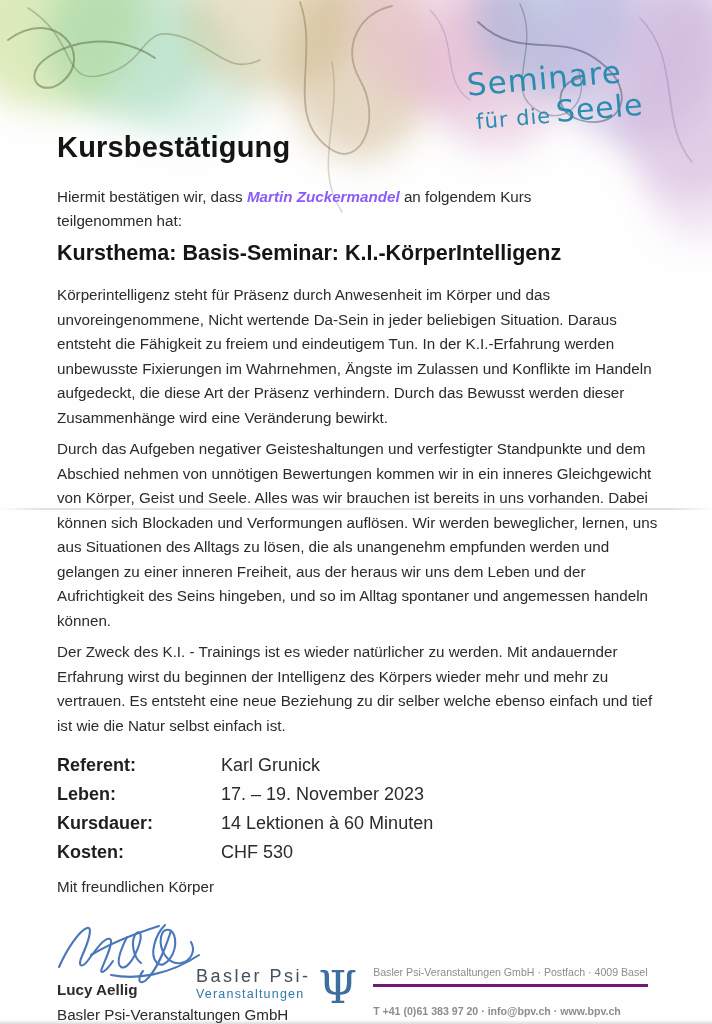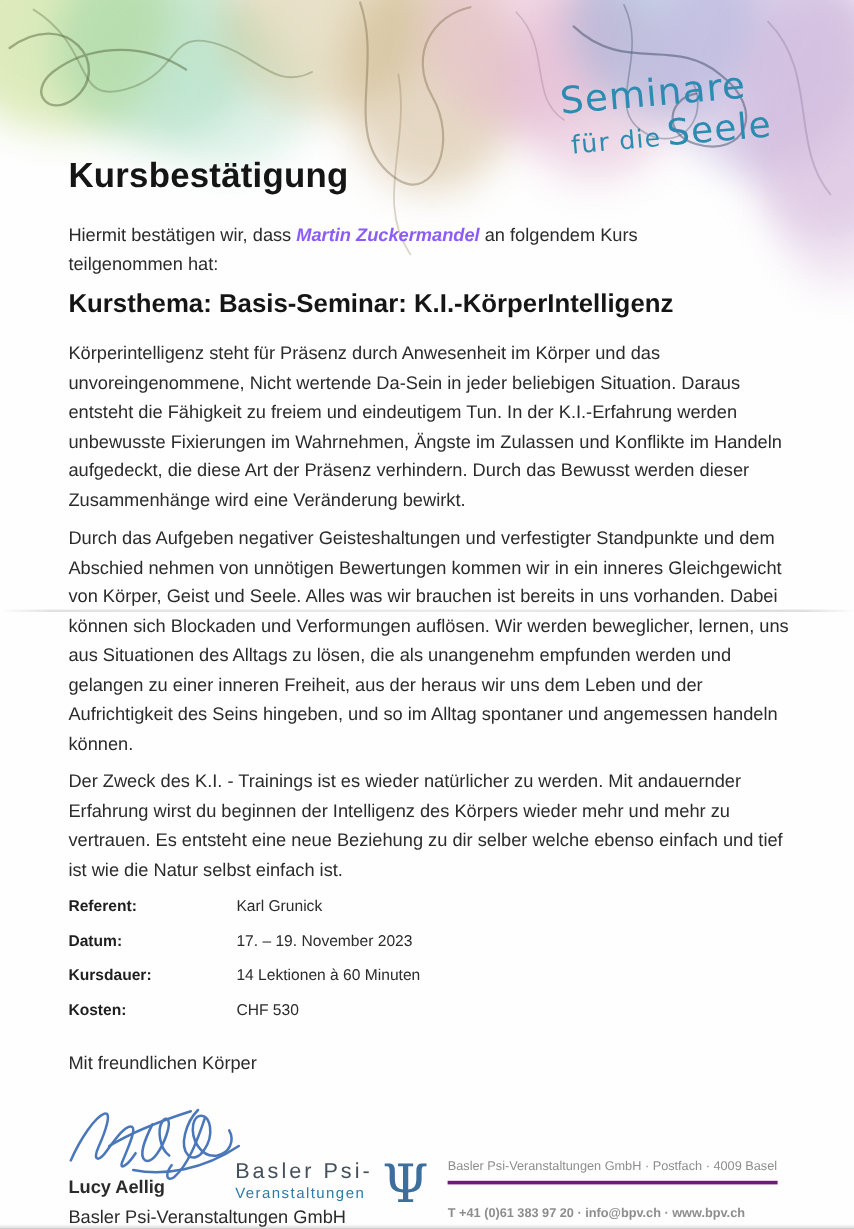--- a/index.html
+++ b/index.html
@@ -35,21 +35,21 @@
   }
   p.intro{font-size:15.2px;line-height:24px;margin:0 0 7px 0;max-width:572px;color:#2b2b2b;}
   p.intro b{color:#8b5cf6;font-style:italic;}
   h2.course{
     font-size:21.5px;line-height:27px;margin:0 0 16px 0;
     font-weight:bold;color:#151515;
   }
   p.body{font-size:15.2px;line-height:24.5px;margin:0 0 7px 0;max-width:606px;color:#2b2b2b;}
   
   .details{margin-top:9px;}
-  .drow{display:flex;height:29px;align-items:flex-start;font-size:13px;}
+  .drow{display:flex;height:29px;align-items:flex-end;font-size:18px;gap:24px;}
   .dlabel{width:140px;font-weight:bold;color:#1f1f1f;}
   .dvalue{color:#2b2b2b;}
   
   .greeting{margin-top:15px;font-size:15.2px;color:#2b2b2b;}
   .signature{display:block;margin:14px 0 -8px -4px;}
   .sign-name{font-size:15.2px;line-height:25px;color:#2b2b2b;font-weight:bold;}
   .sign-company{font-size:15.2px;line-height:25px;color:#2b2b2b;}
   
   .crease{
     position:absolute;left:0;width:712px;height:2px;z-index:1;
@@ -126,21 +126,21 @@
     <p class="body">Körperintelligenz steht für Präsenz durch Anwesenheit im Körper und das unvoreingenommene, Nicht wertende Da-Sein in jeder beliebigen Situation. Daraus entsteht die Fähigkeit zu freiem und eindeutigem Tun. In der K.I.-Erfahrung werden unbewusste Fixierungen im Wahrnehmen, Ängste im Zulassen und Konflikte im Handeln aufgedeckt, die diese Art der Präsenz verhindern. Durch das Bewusst werden dieser Zusammenhänge wird eine Veränderung bewirkt.</p>
     <p class="body">Durch das Aufgeben negativer Geisteshaltungen und verfestigter Standpunkte und dem Abschied nehmen von unnötigen Bewertungen kommen wir in ein inneres Gleichgewicht von Körper, Geist und Seele. Alles was wir brauchen ist bereits in uns vorhanden. Dabei können sich Blockaden und Verformungen auflösen. Wir werden beweglicher, lernen, uns aus Situationen des Alltags zu lösen, die als unangenehm empfunden werden und gelangen zu einer inneren Freiheit, aus der heraus wir uns dem Leben und der Aufrichtigkeit des Seins hingeben, und so im Alltag spontaner und angemessen handeln können.</p>
     <p class="body">Der Zweck des K.I. - Trainings ist es wieder natürlicher zu werden. Mit andauernder Erfahrung wirst du beginnen der Intelligenz des Körpers wieder mehr und mehr zu vertrauen. Es entsteht eine neue Beziehung zu dir selber welche ebenso einfach und tief ist wie die Natur selbst einfach ist.</p>
 
     <div class="details">
       <div class="drow">
         <div class="dlabel">Referent:</div>
         <div class="dvalue">Karl Grunick</div>
       </div>
       <div class="drow">
-        <div class="dlabel">Datum:</div>
+        <div class="dlabel">Leben:</div>
         <div class="dvalue">17. – 19. November 2023</div>
       </div>
       <div class="drow">
         <div class="dlabel">Kursdauer:</div>
         <div class="dvalue">14 Lektionen à 60 Minuten</div>
       </div>
       <div class="drow">
         <div class="dlabel">Kosten:</div>
         <div class="dvalue">CHF 530</div>
       </div>

